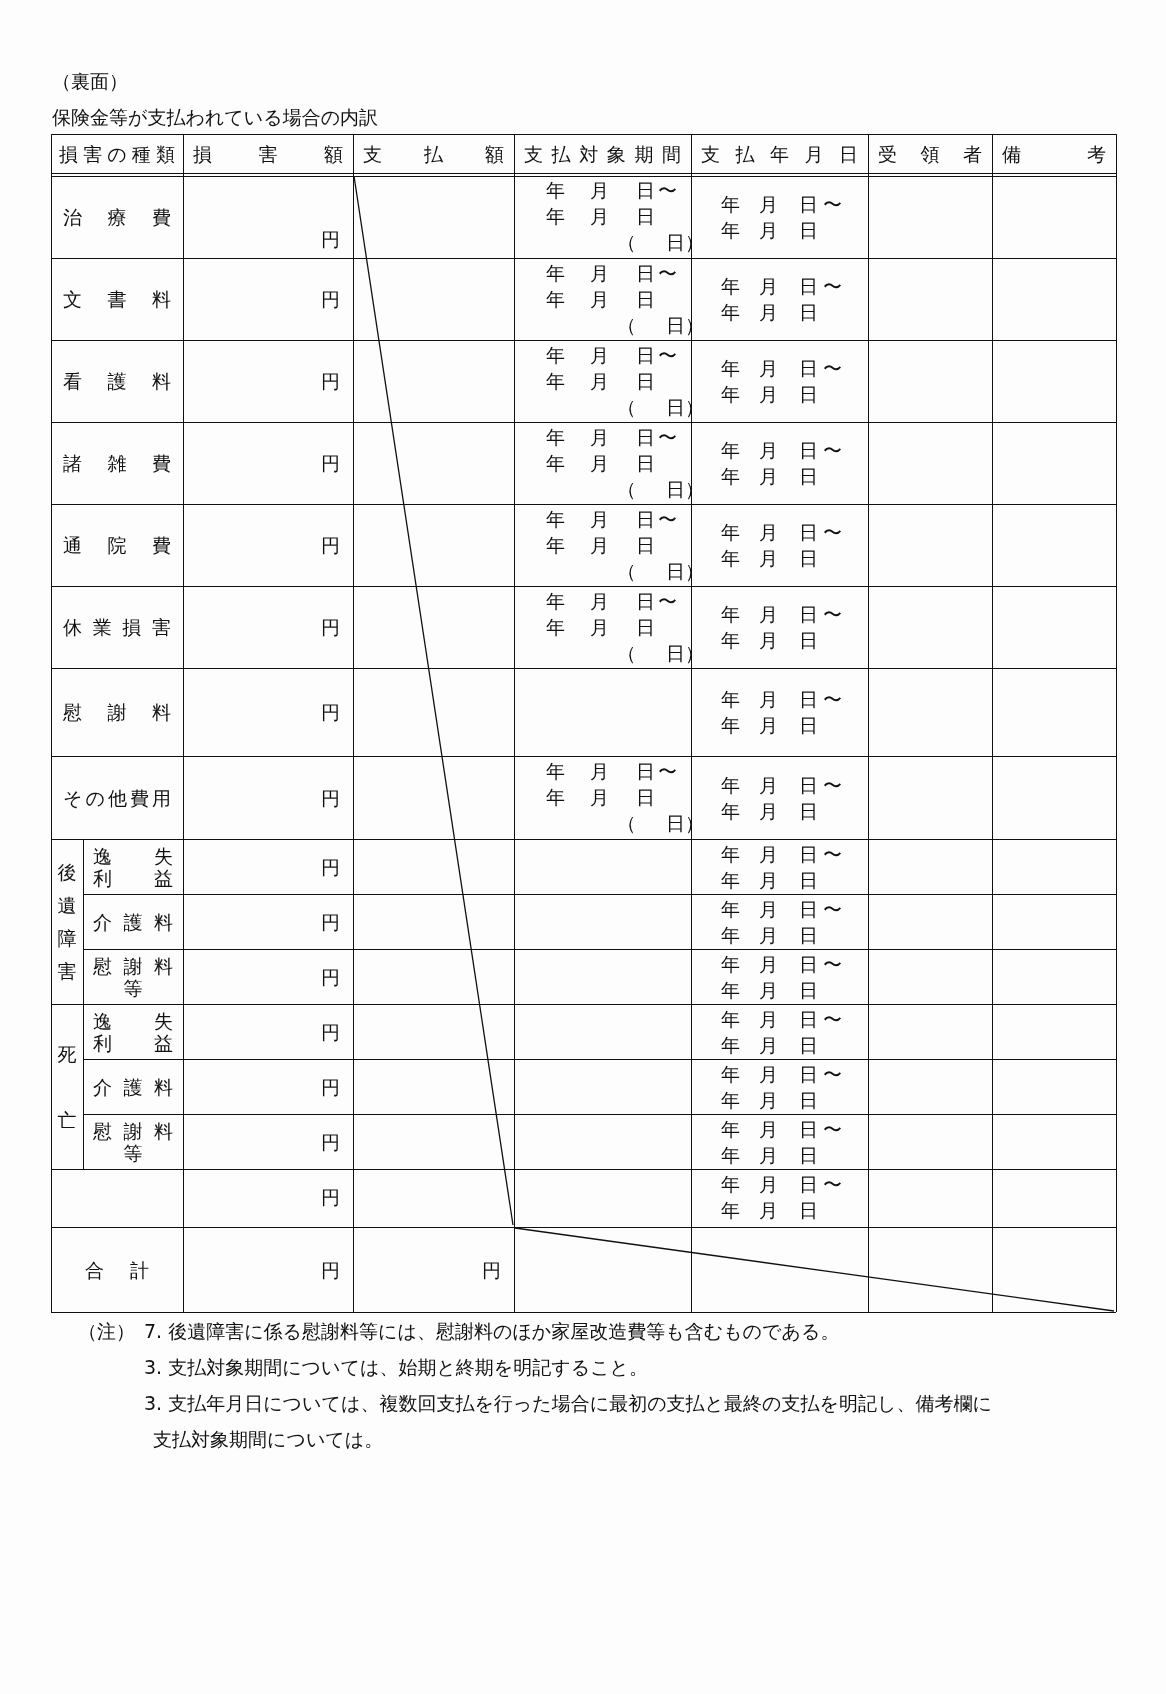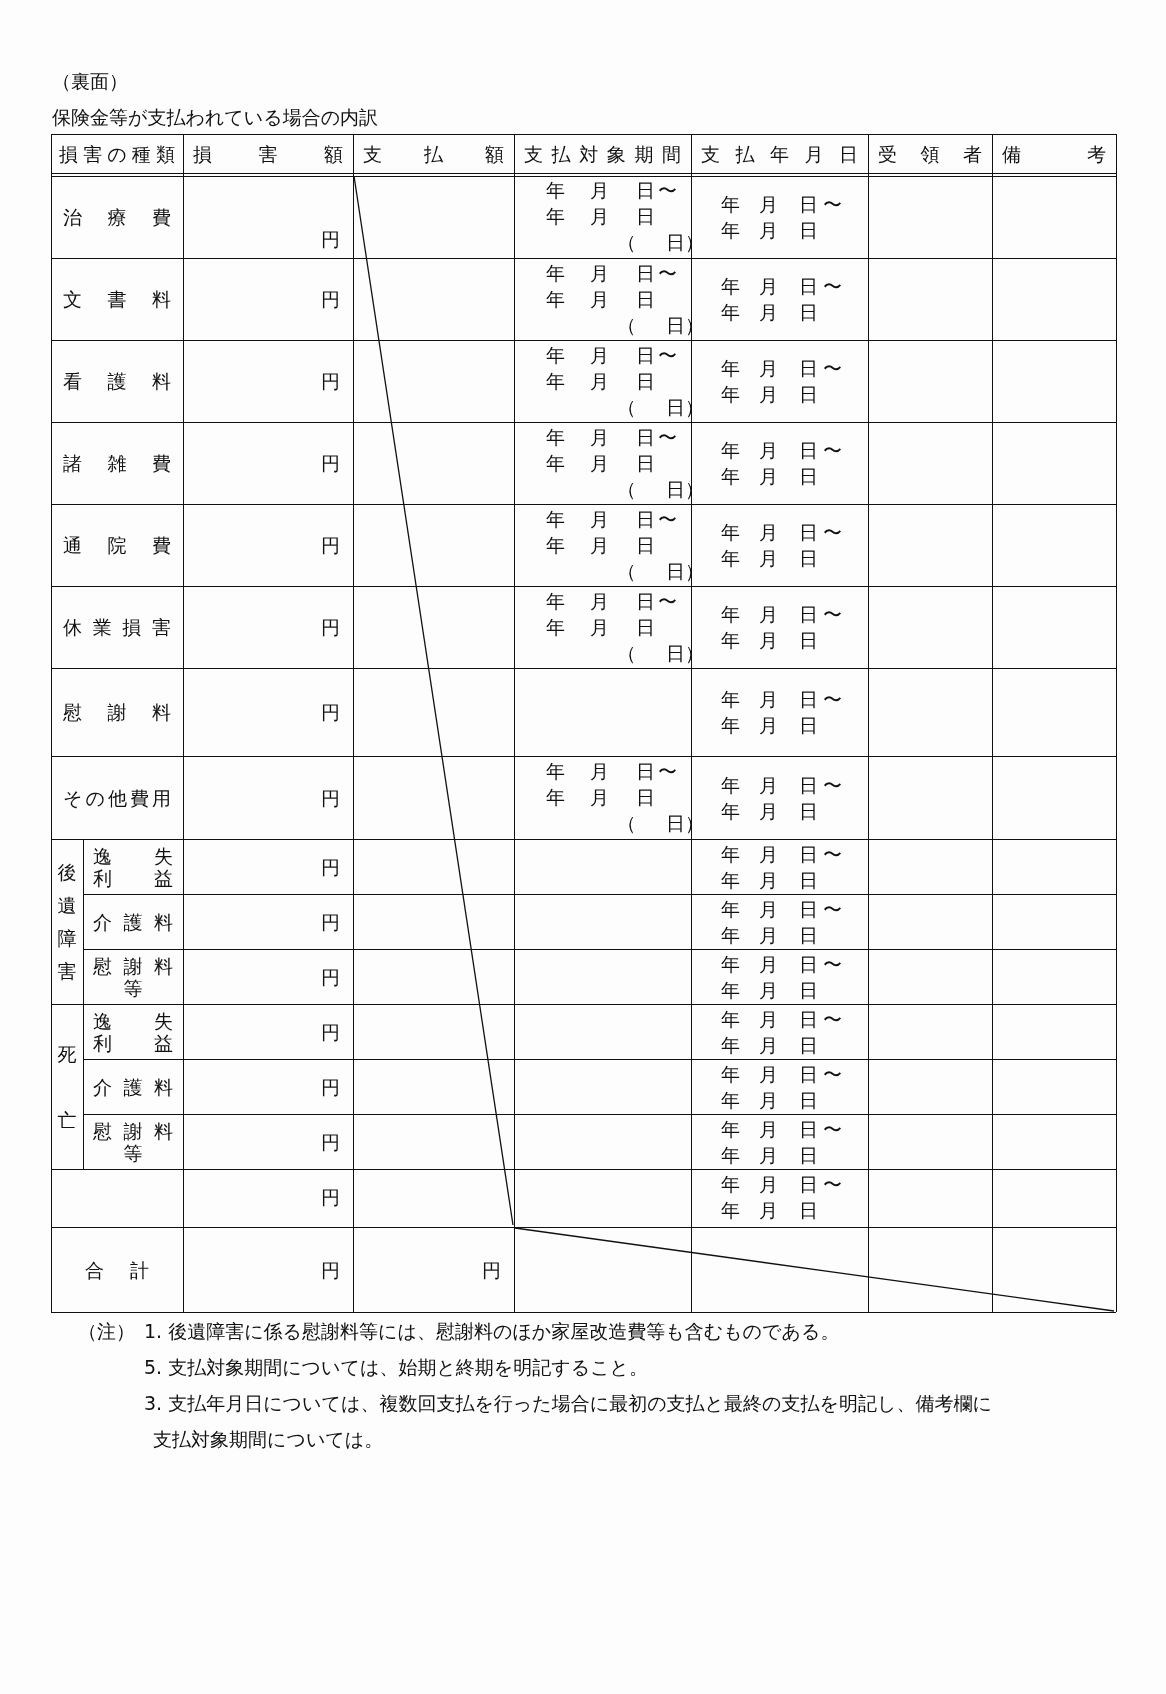--- a/index.html
+++ b/index.html
@@ -593,16 +593,16 @@
     </div>
     <div class="yen" style="left:321px;top:1258.5px;">円</div>
     <div class="yen" style="left:482px;top:1258.5px;">円</div>
     <svg class="diag" width="1166" height="1694">
       <line x1="354" y1="176" x2="513" y2="1225" stroke="#111" stroke-width="1.3"></line>
       <line x1="515" y1="1228" x2="1114" y2="1311" stroke="#111" stroke-width="1.3"></line>
     </svg>
   </div>
 
 <div class="abs t" style="left:78px;top:1320px;">（注）</div>
-<div class="abs t" style="left:144px;top:1320px;">1. 後遺障害に係る慰謝料等には、慰謝料のほか家屋改造費等も含むものである。</div>
-<div class="abs t" style="left:144px;top:1356px;">5. 支払対象期間については、始期と終期を明記すること。</div>
+<div class="abs t" style="left:144px;top:1320px;">7. 後遺障害に係る慰謝料等には、慰謝料のほか家屋改造費等も含むものである。</div>
+<div class="abs t" style="left:144px;top:1356px;">3. 支払対象期間については、始期と終期を明記すること。</div>
 <div class="abs t" style="left:144px;top:1392px;">3. 支払年月日については、複数回支払を行った場合に最初の支払と最終の支払を明記し、備考欄に</div>
 <div class="abs t" style="left:153px;top:1428px;">支払対象期間については。</div>
 
 </body></html>

